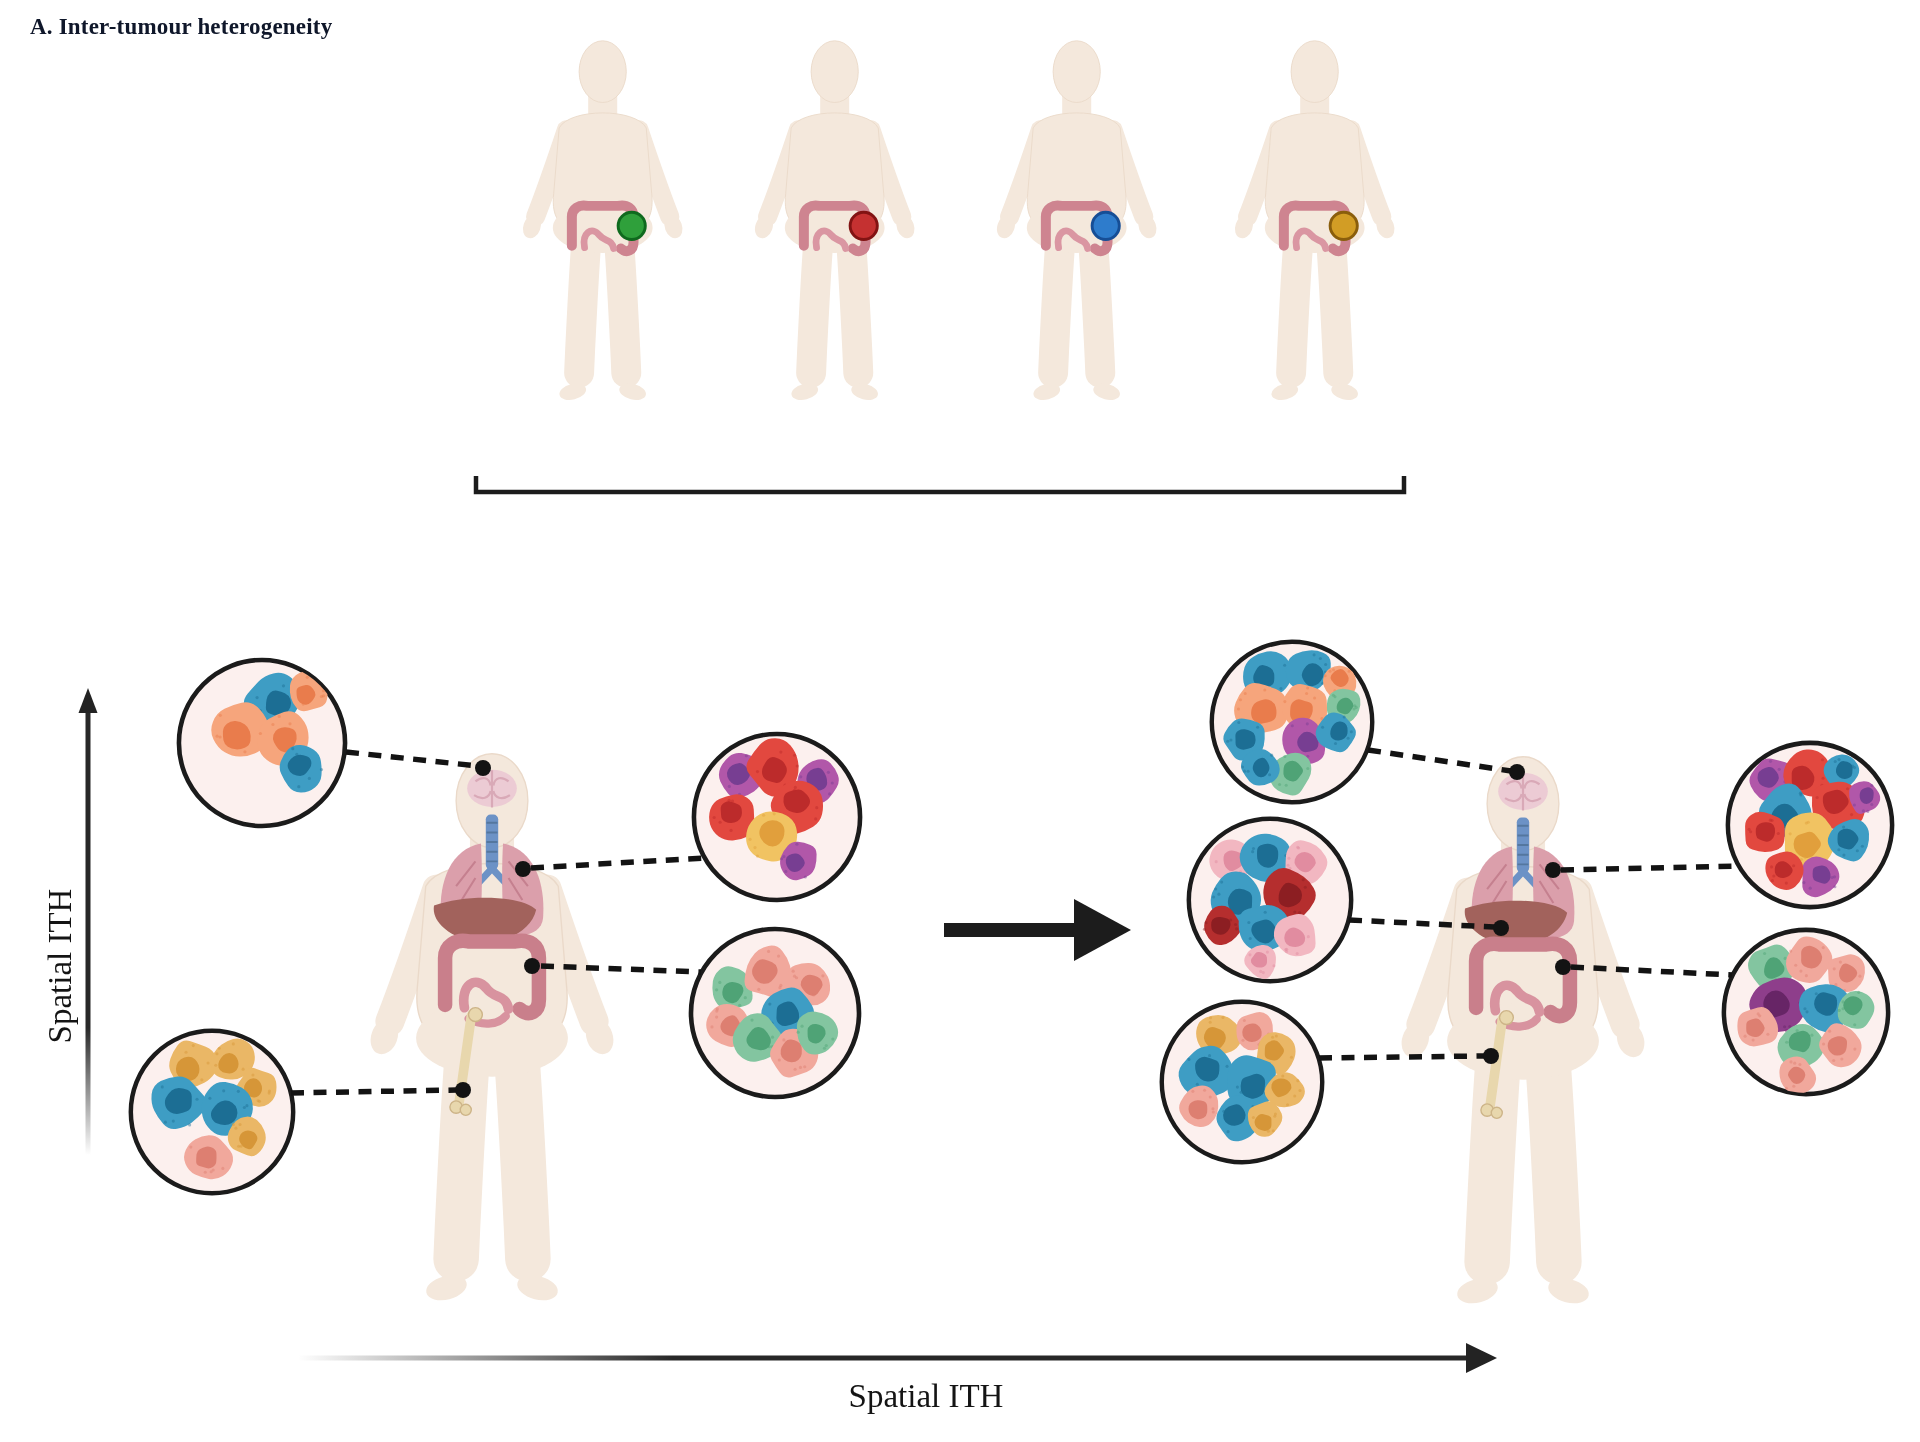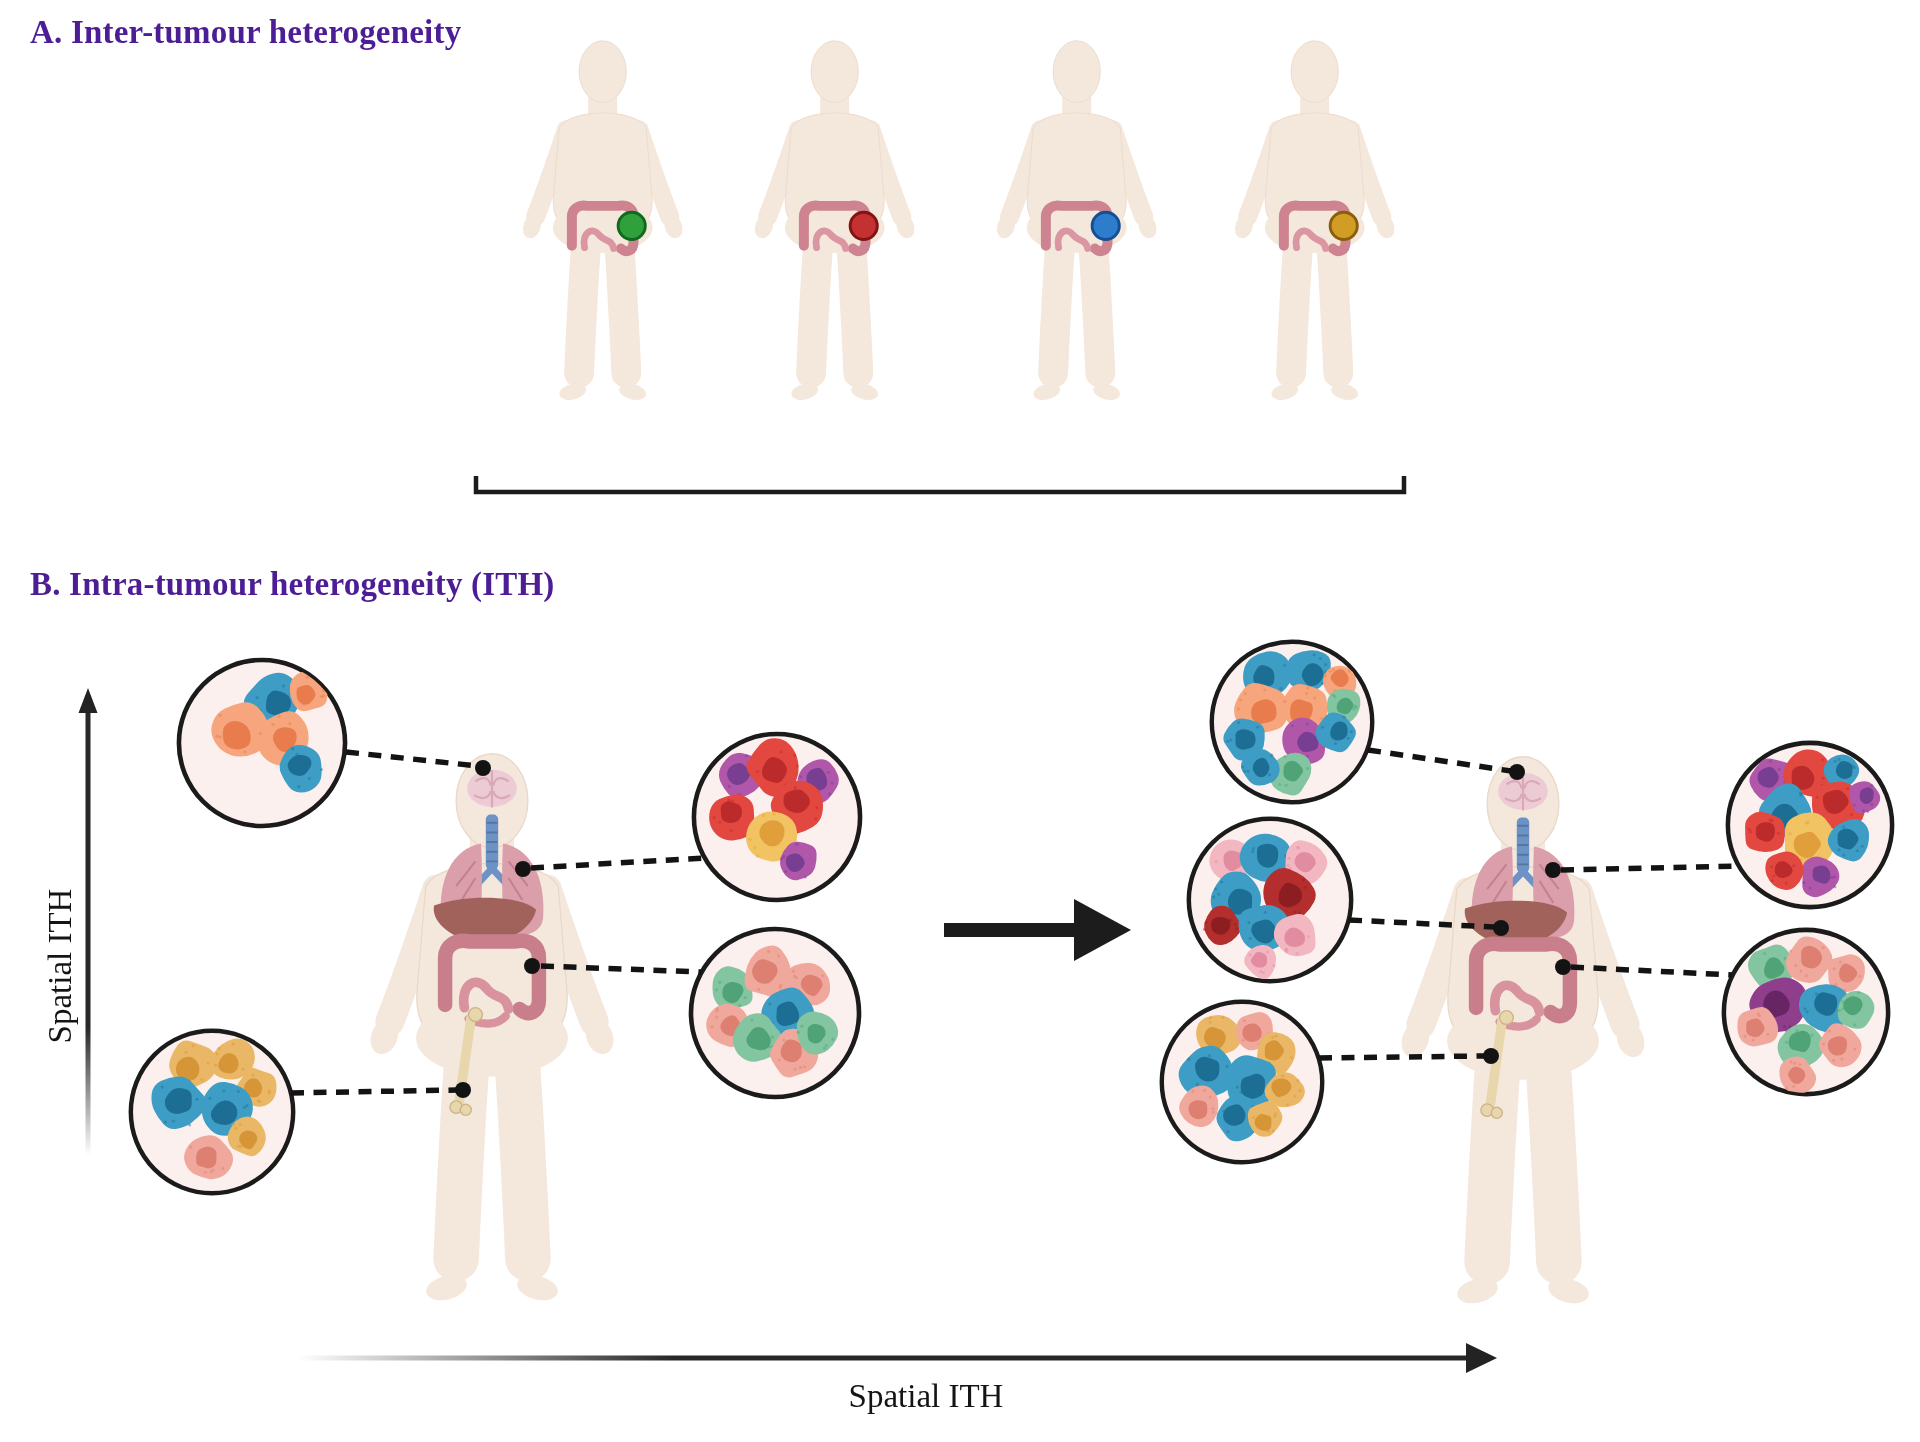--- a/index.html
+++ b/index.html
@@ -1,32 +1,31 @@
 <!DOCTYPE html>
 <html><head>
 <meta charset="utf-8">
 <style>
   html,body{margin:0;padding:0;background:#fff}
   #stage{position:relative;width:1920px;height:1442px;background:#ffffff;overflow:hidden;
          font-family:"Liberation Serif", serif;}
-  .title{position:absolute;font-weight:bold;font-size:33px;color:#4c1d95;letter-spacing:0.2px;white-space:nowrap}
+  .title{position:absolute;font-weight:bold;font-size:23px;color:#0f172a;letter-spacing:0.2px;white-space:nowrap}
   #titleA{left:30px;top:14px}
   #titleB{left:30px;top:566px}
   .axis-label{position:absolute;font-size:33px;color:#141414;white-space:nowrap}
   #spatialLabel{left:60px;top:966px;transform:translate(-50%,-50%) rotate(-90deg)}
   #temporalLabel{left:926px;top:1396px;transform:translate(-50%,-50%)}
   .abs{position:absolute}
   svg{display:block}
 </style>
 </head>
 <body>
 
 <div id="stage">
   <div class="title" id="titleA">A. Inter-tumour heterogeneity</div>
-  <div class="title" id="titleB">B. Intra-tumour heterogeneity (ITH)</div>
   <div class="axis-label" id="spatialLabel">Spatial ITH</div>
   <div class="axis-label" id="temporalLabel">Spatial ITH</div>
 
   <div id="panelA">
       <div class="abs" style="left: 512.3px; top: 39px;">
         <svg width="181.4" height="371.87" viewBox="0 0 200 410">
           <g>
             <path d="M60,100 C50,130 38,165 26,196" stroke="#F4E8DC" stroke-width="21" fill="none" stroke-linecap="round"></path>
             <path d="M140,100 C150,130 162,165 174,196" stroke="#F4E8DC" stroke-width="21" fill="none" stroke-linecap="round"></path>
             <ellipse cx="22" cy="207" rx="9.5" ry="13" transform="rotate(20 22 207)" fill="#F4E8DC"></ellipse>

